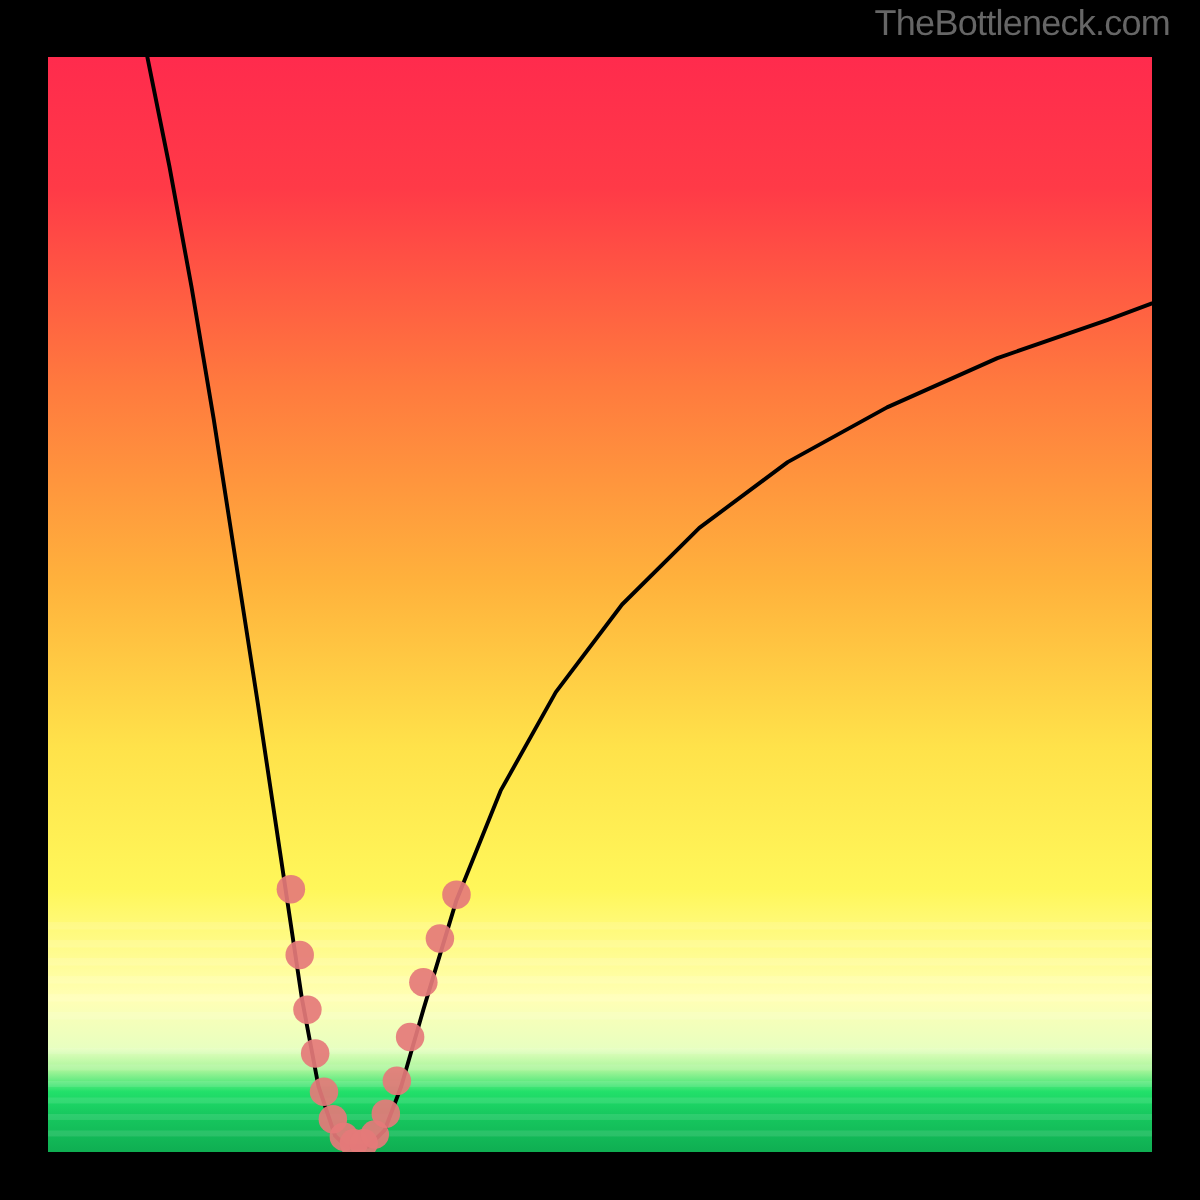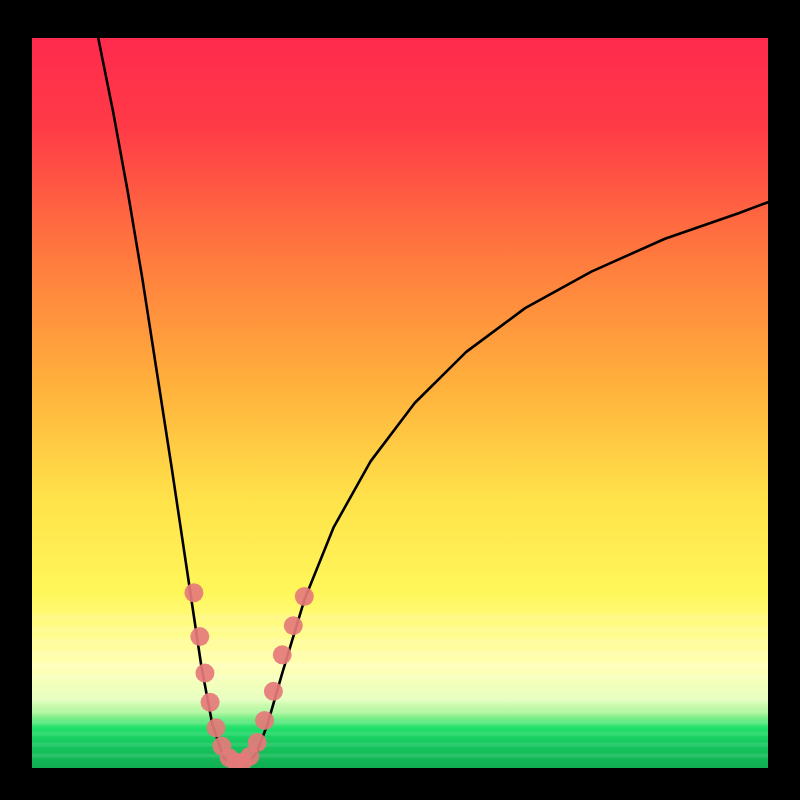--- a/index.html
+++ b/index.html
@@ -31,20 +31,21 @@
   top: 38px;
   width: 736px;
   height: 730px;
 }
 svg { display:block; }
 </style>
 </head>
 <body>
 
 <div class="outer">
+  <div class="attribution">TheBottleneck.com</div>
   <div class="plot">
     <svg id="chart-svg" viewBox="0 0 736 730" width="736" height="730">
         <defs>
           <linearGradient id="bg" x1="0" y1="0" x2="0" y2="1">
             <stop offset="0" stop-color="#ff2b4d"></stop>
             <stop offset="0.12" stop-color="#ff3a47"></stop>
             <stop offset="0.3" stop-color="#ff7a3e"></stop>
             <stop offset="0.48" stop-color="#ffb23c"></stop>
             <stop offset="0.63" stop-color="#ffe24a"></stop>
             <stop offset="0.76" stop-color="#fff75a"></stop>

